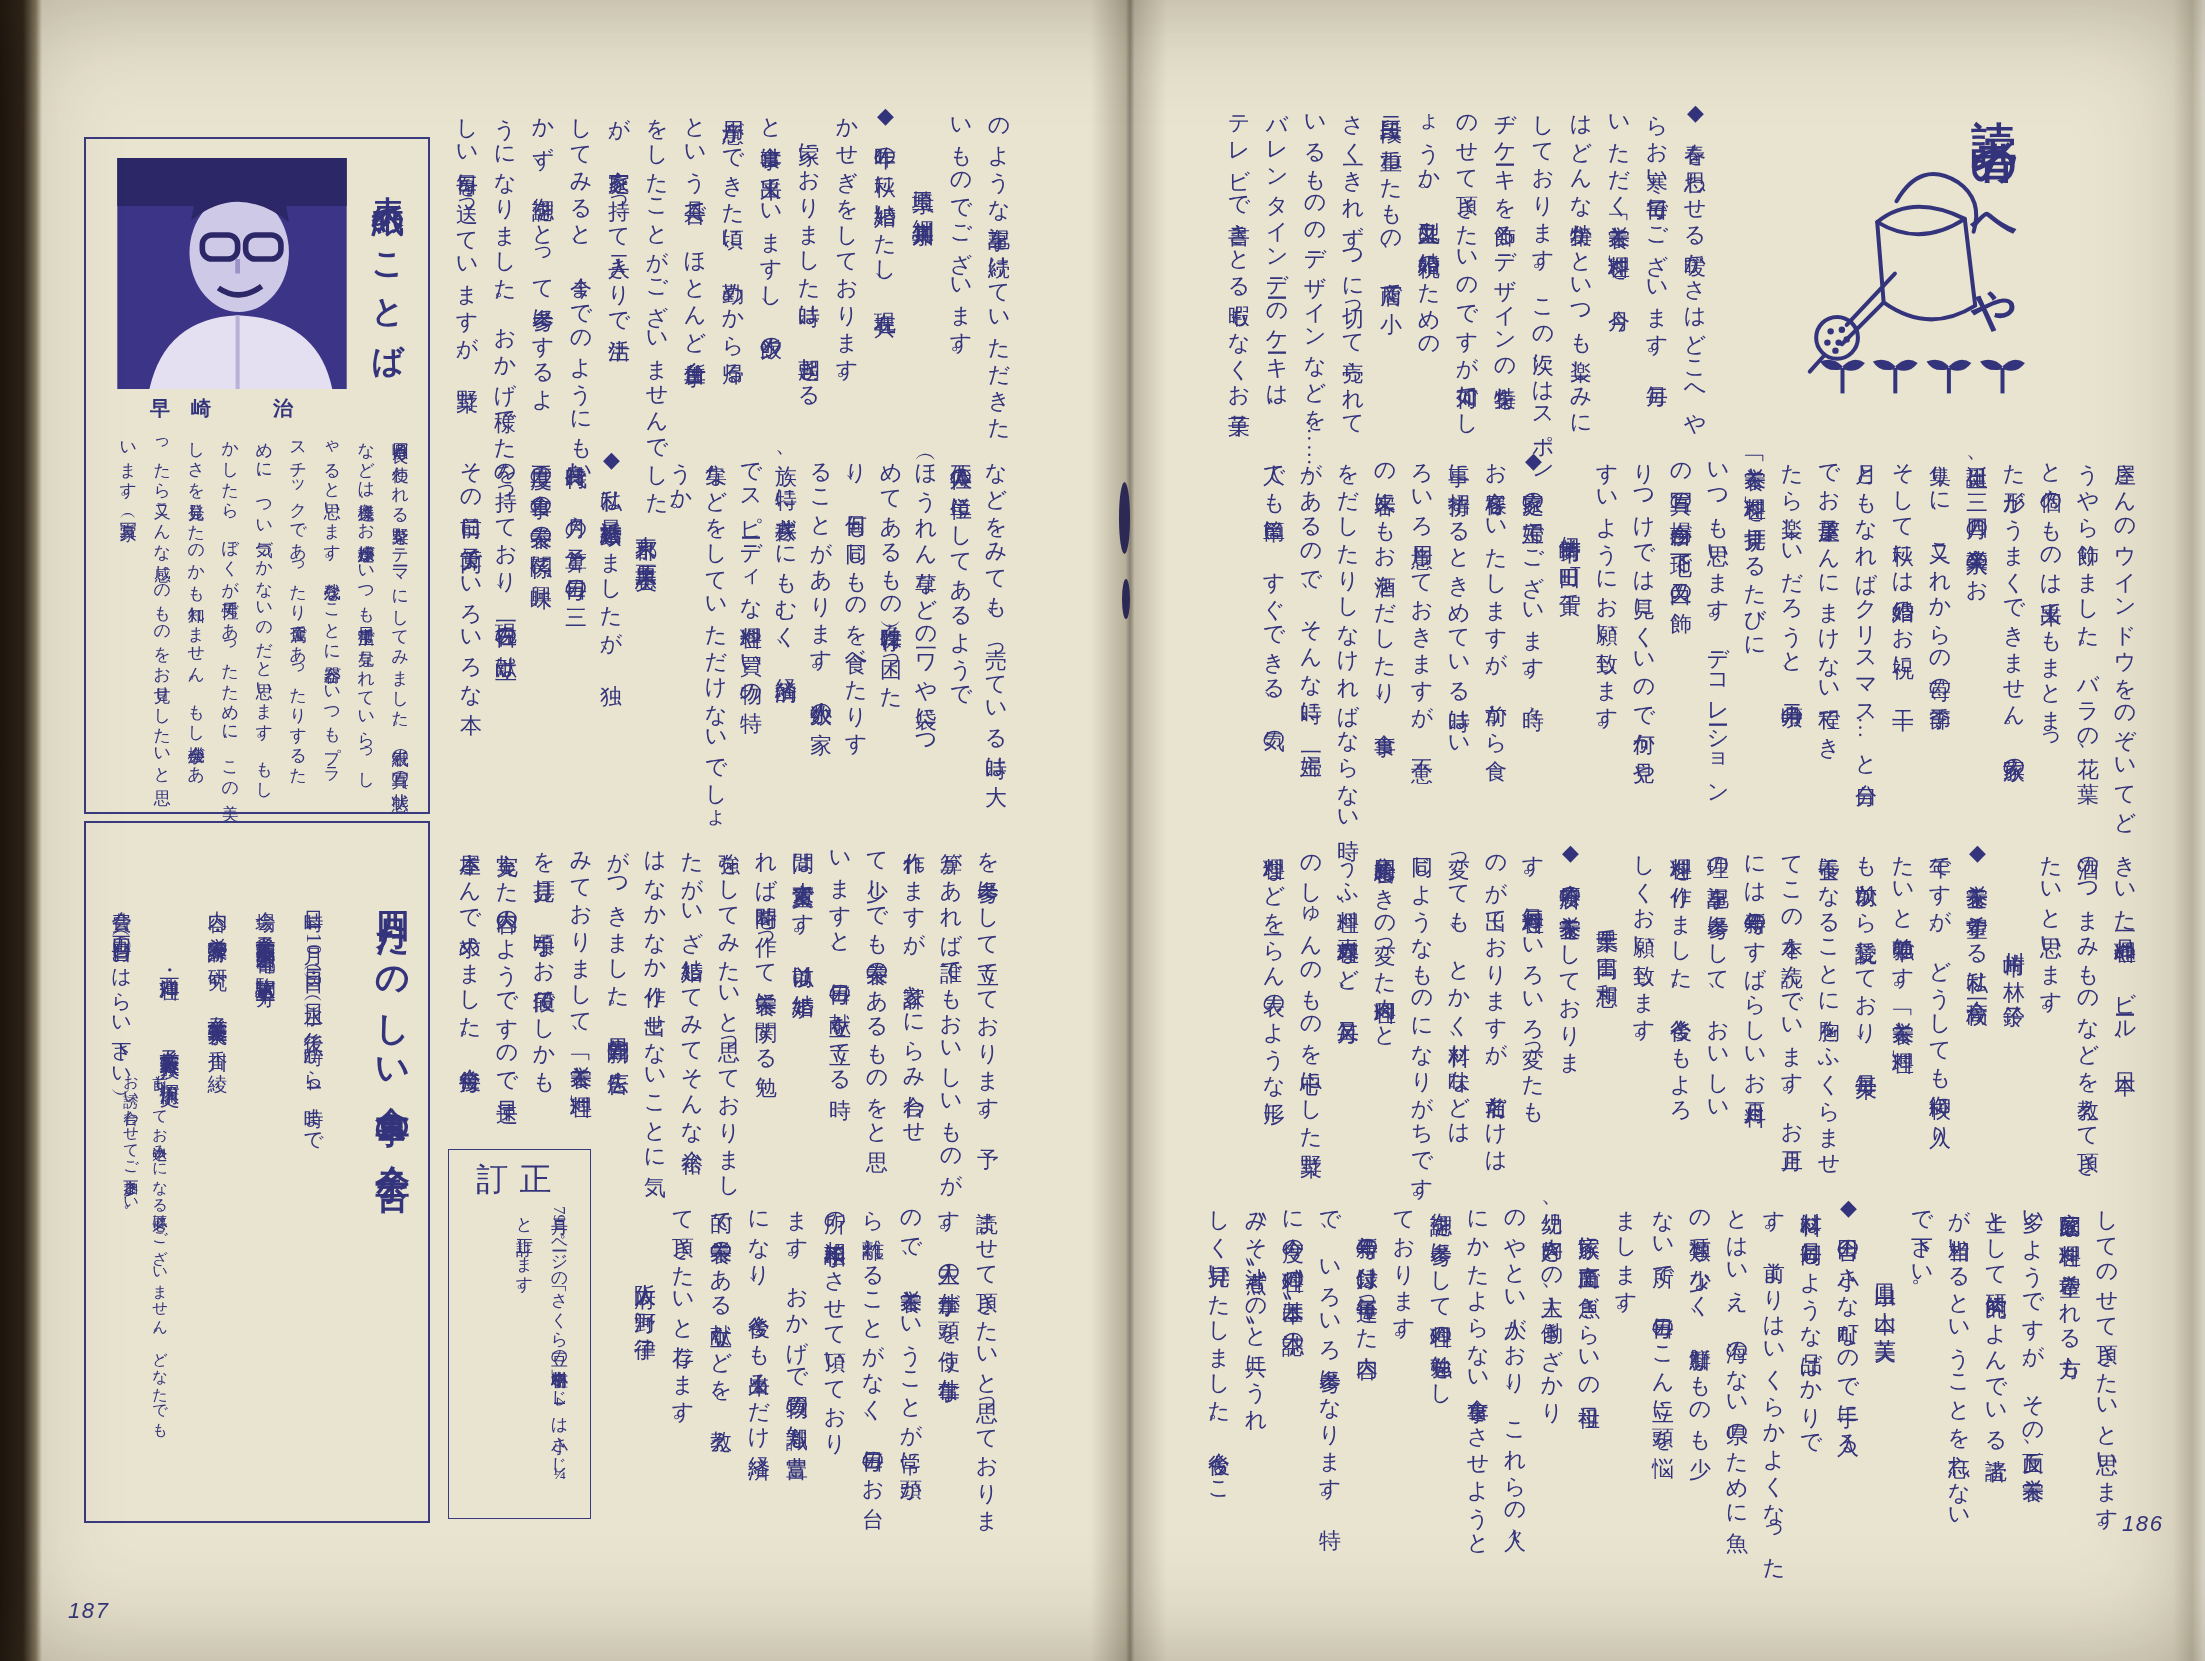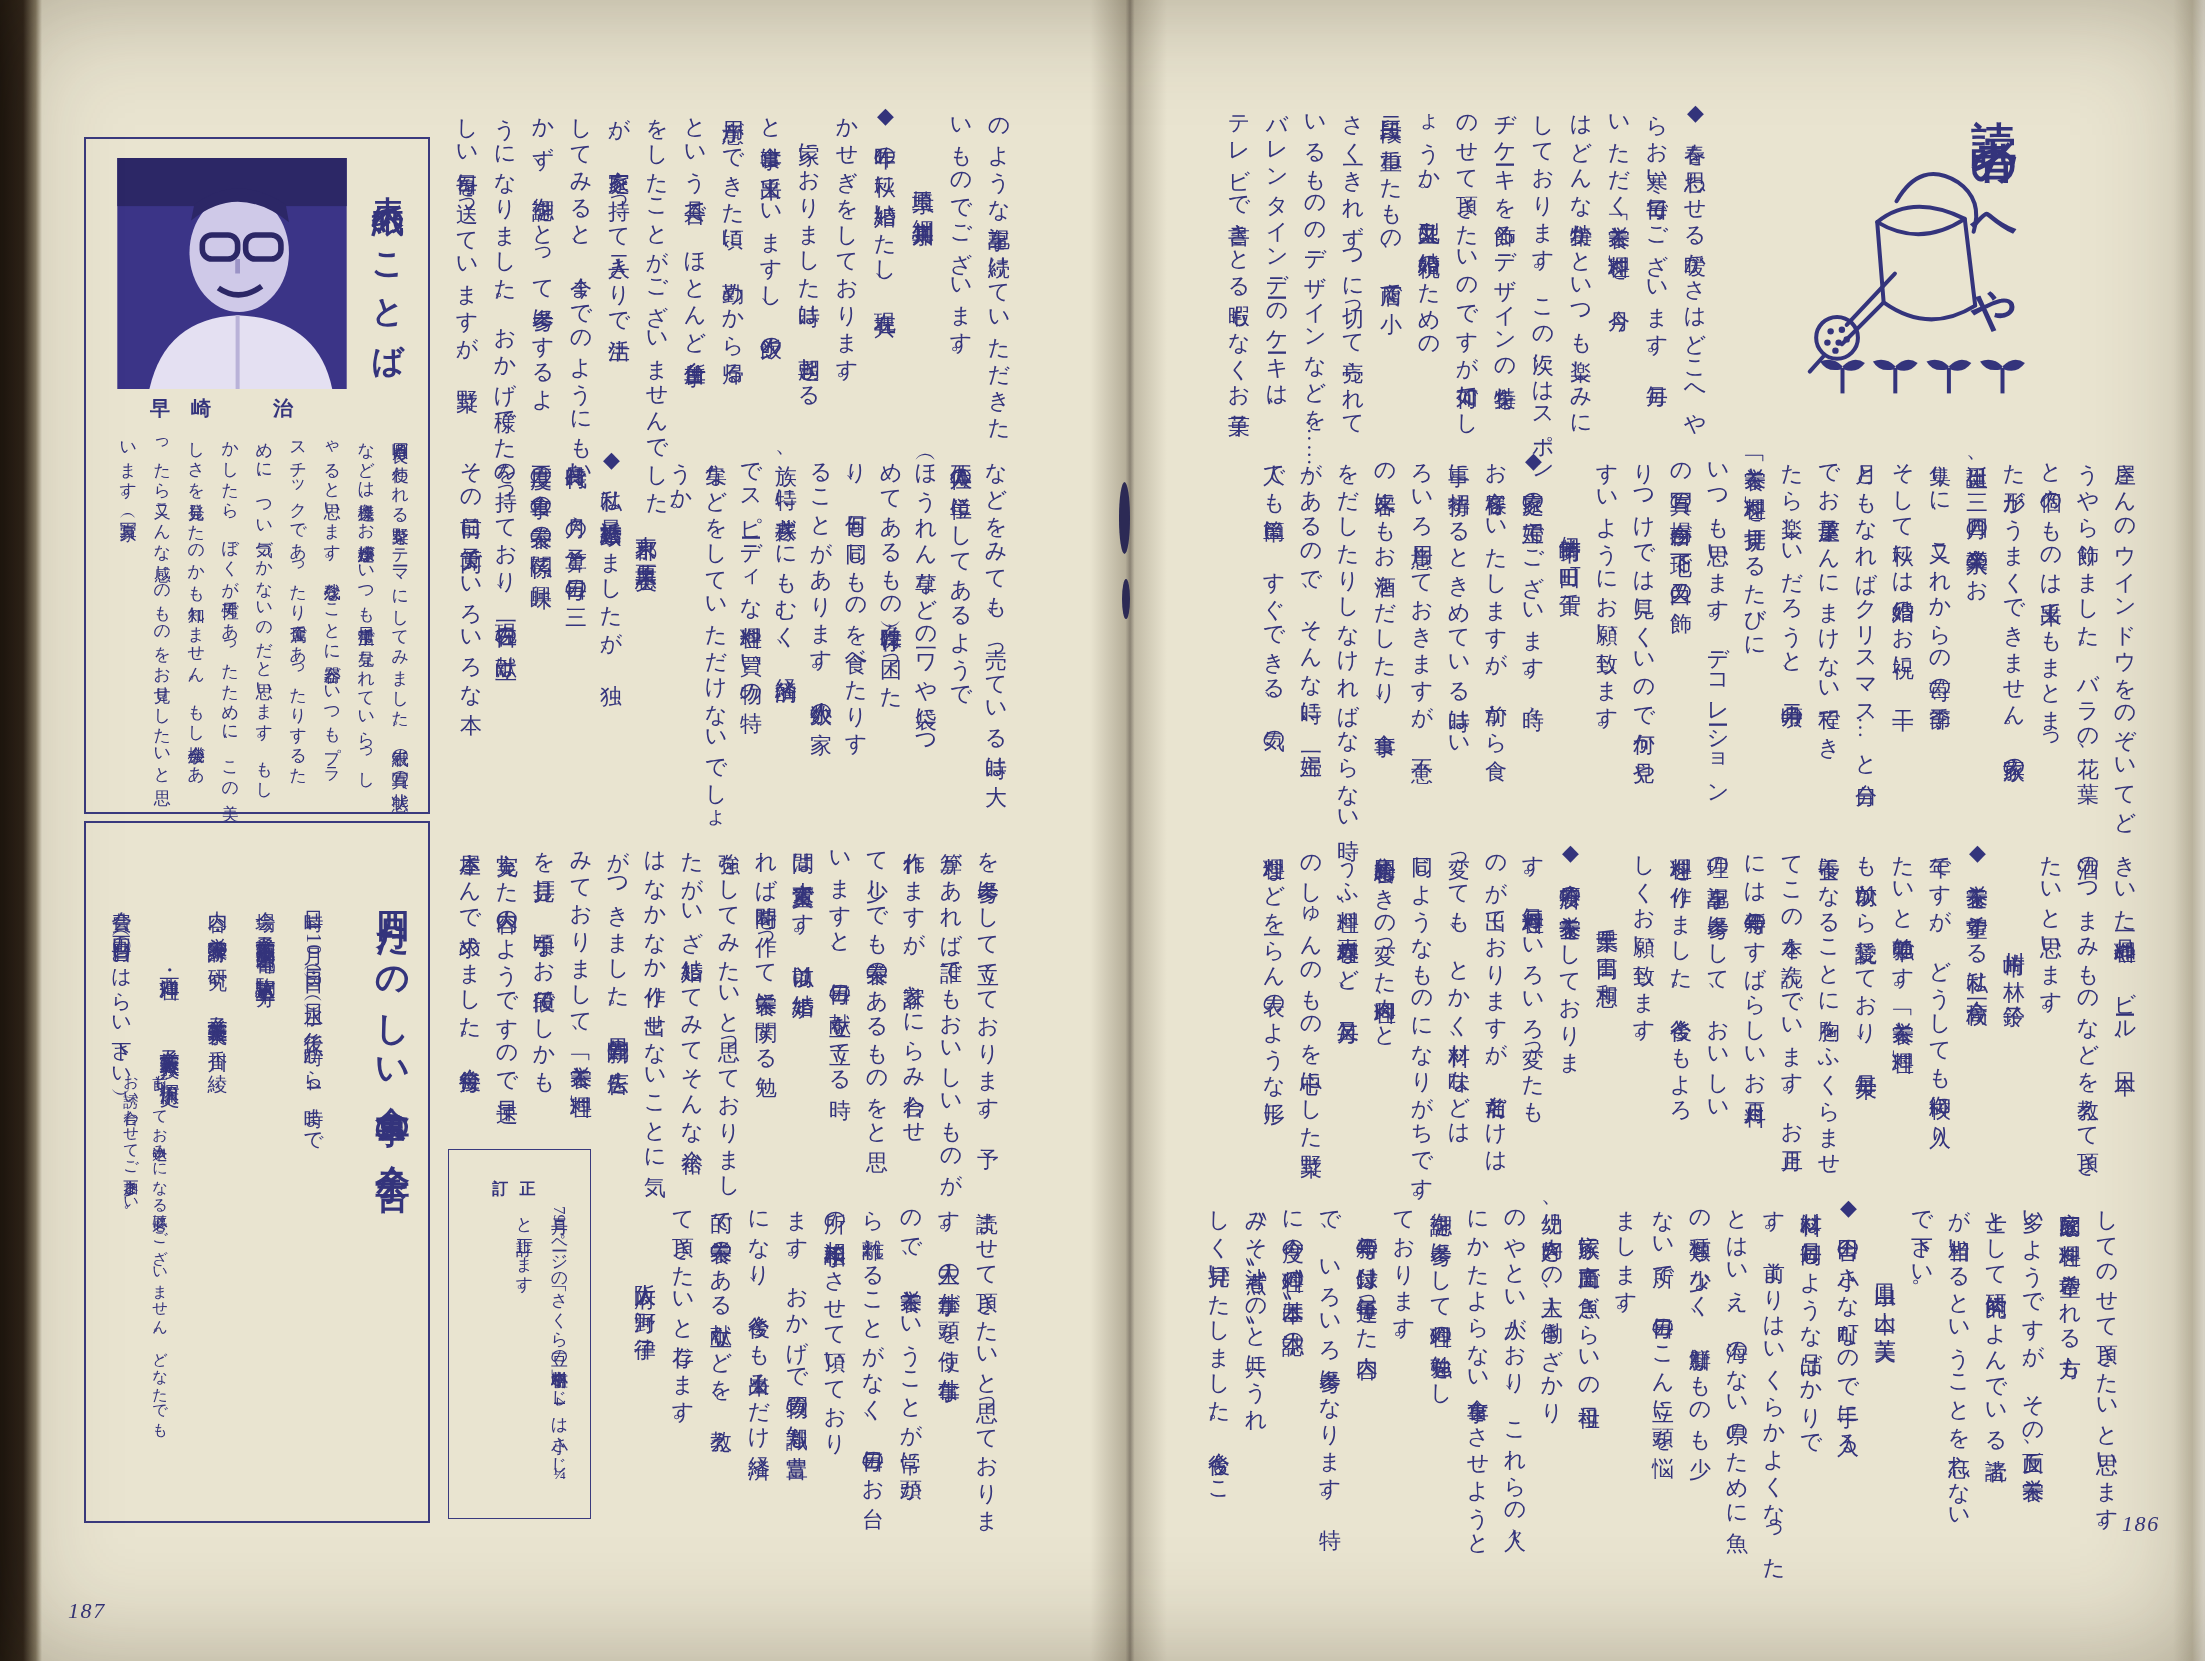--- a/index.html
+++ b/index.html
@@ -35,26 +35,26 @@
     font-size:17px;line-height:34px;letter-spacing:0.8px;}
   .photo{position:absolute;left:30.5px;top:19px;width:230px;height:231px;}
 
   .event-title{position:absolute;right:13px;top:63px;height:482px;writing-mode:vertical-rl;
     font-size:34px;font-weight:bold;letter-spacing:6.4px;}
   .event-rows{position:absolute;right:90px;top:72px;height:611px;writing-mode:vertical-rl;}
   .event-rows .col{display:block;width:48px;height:100%;font-size:20px;line-height:48px;letter-spacing:1.6px;white-space:nowrap;}
   .event-note{position:absolute;left:21px;top:241px;height:378px;width:68px;writing-mode:vertical-rl;
     font-size:15.3px;line-height:29px;}
 
-  .corr-title{position:absolute;top:29px;left:0;width:100%;text-align:center;font-size:16px;
-    font-weight:bold;letter-spacing:11.3px;}
+  .corr-title{position:absolute;top:8px;left:0;width:100%;text-align:center;font-size:32px;
+    font-weight:normal;letter-spacing:11.3px;}
   .corr-body{position:absolute;right:13px;top:56px;height:296px;width:113px;writing-mode:vertical-rl;
     font-size:17px;line-height:35px;}
 
-  .pagenum{position:absolute;font-size:22px;font-style:italic;font-family:Liberation Serif, serif;letter-spacing:1.6px;}
+  .pagenum{position:absolute;font-size:22px;font-style:italic;font-family:Liberation Sans, sans-serif;letter-spacing:1.6px;}
   svg .line{fill:none;stroke:#34347c;stroke-width:5;stroke-linecap:round;stroke-linejoin:round;}
   svg .fill{fill:#34347c;}
 </style>
 </head>
 <body>
 
 <div class="spread">
 
   <section>
 

